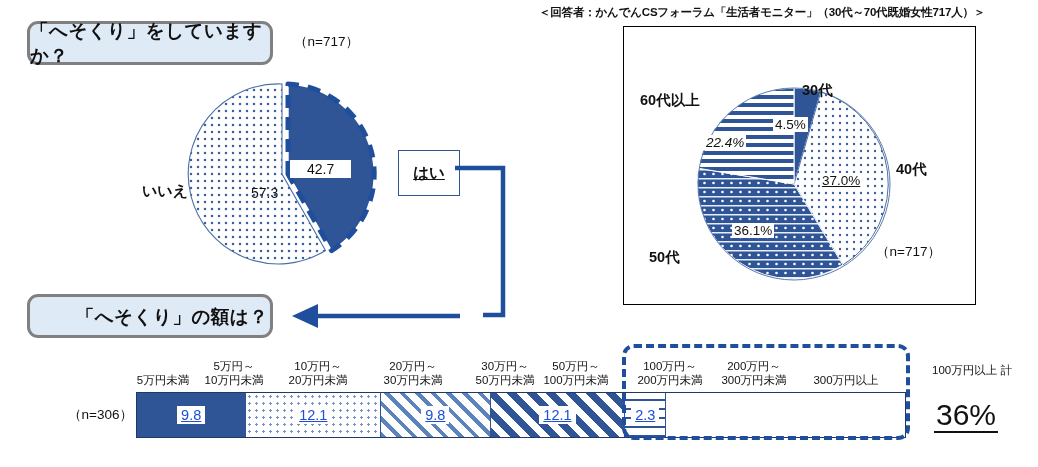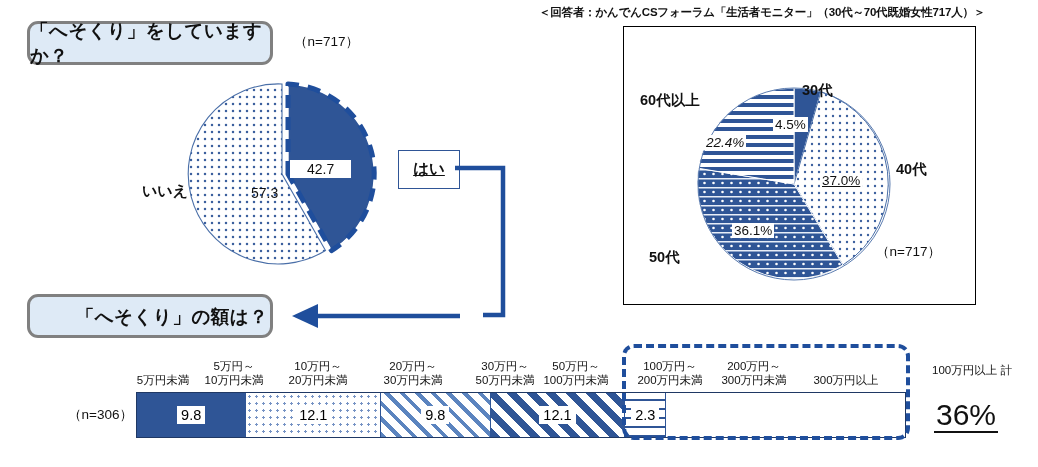--- a/index.html
+++ b/index.html
@@ -52,21 +52,21 @@
   #pie-left-val-yes { left: 108px; top: 86px; }
   #pie-left-val-no  { left: 52px;  top: 110px; background: transparent; }
   #pie-left-lab-no {
     position: absolute; left: -40px; top: 108px;
     font-size: 15px; font-weight: bold; color: #111; white-space: nowrap;
   }
 
   
   #hai-box {
     position: absolute; left: 398px; top: 150px;
-    width: 62px; height: 39px;
+    width: 62px; height: 46px;
     background: #fff; border: 1.5px solid #2F5596;
     display: flex; align-items: center; justify-content: center;
     font-size: 15.5px; font-weight: bold; color: #111; text-decoration: underline;
   }
 
   
   #connector { position: absolute; left: 455px; top: 140px; }
 
   
   #right-panel {
@@ -109,23 +109,24 @@
   }
   .bar-seg {
     position: relative;
     display: flex; align-items: center; justify-content: center;
     border-right: 1px solid #2F5596;
     overflow: hidden;
   }
   .bar-seg:last-child { border-right: none; }
   .bar-seg .v {
     position: relative; z-index: 2;
-    background: #ffffff; color: #000000;
+    background: #ffffff; color: #1d4ed8;
     font-size: 14.5px; padding: 1px 4px;
     white-space: nowrap;
+    text-decoration: underline;
   }
 
   
   .p-solid   { background: #2F5596; }
   .p-check   { background:
       repeating-conic-gradient(from 0deg at 50% 50%, #2F5596 0deg 90deg, #ffffff 90deg 180deg) 0 0/6px 6px; }
   .p-dots-lt { background: #ffffff;
       background-image: radial-gradient(#7592c4 1.2px, transparent 1.3px);
       background-size: 7px 7px; }
   .p-dots-dk { background: #2F5596;

